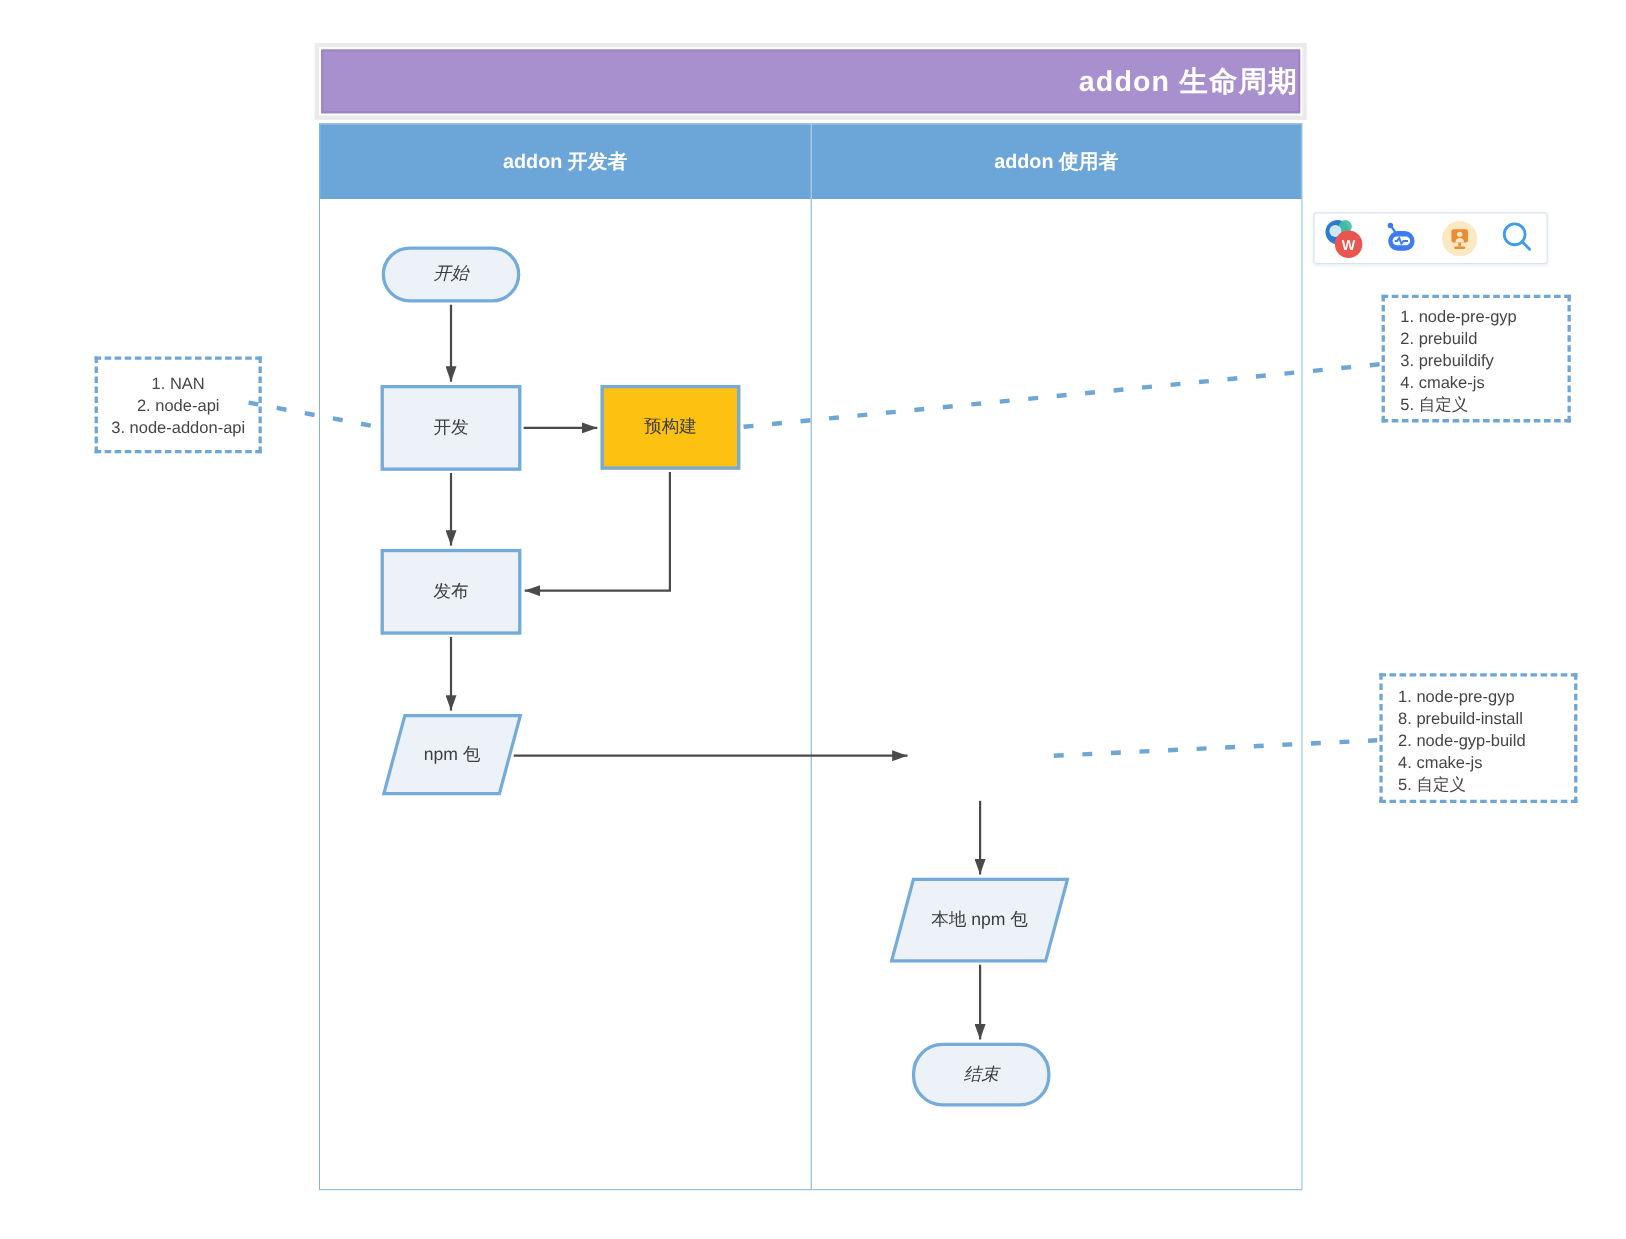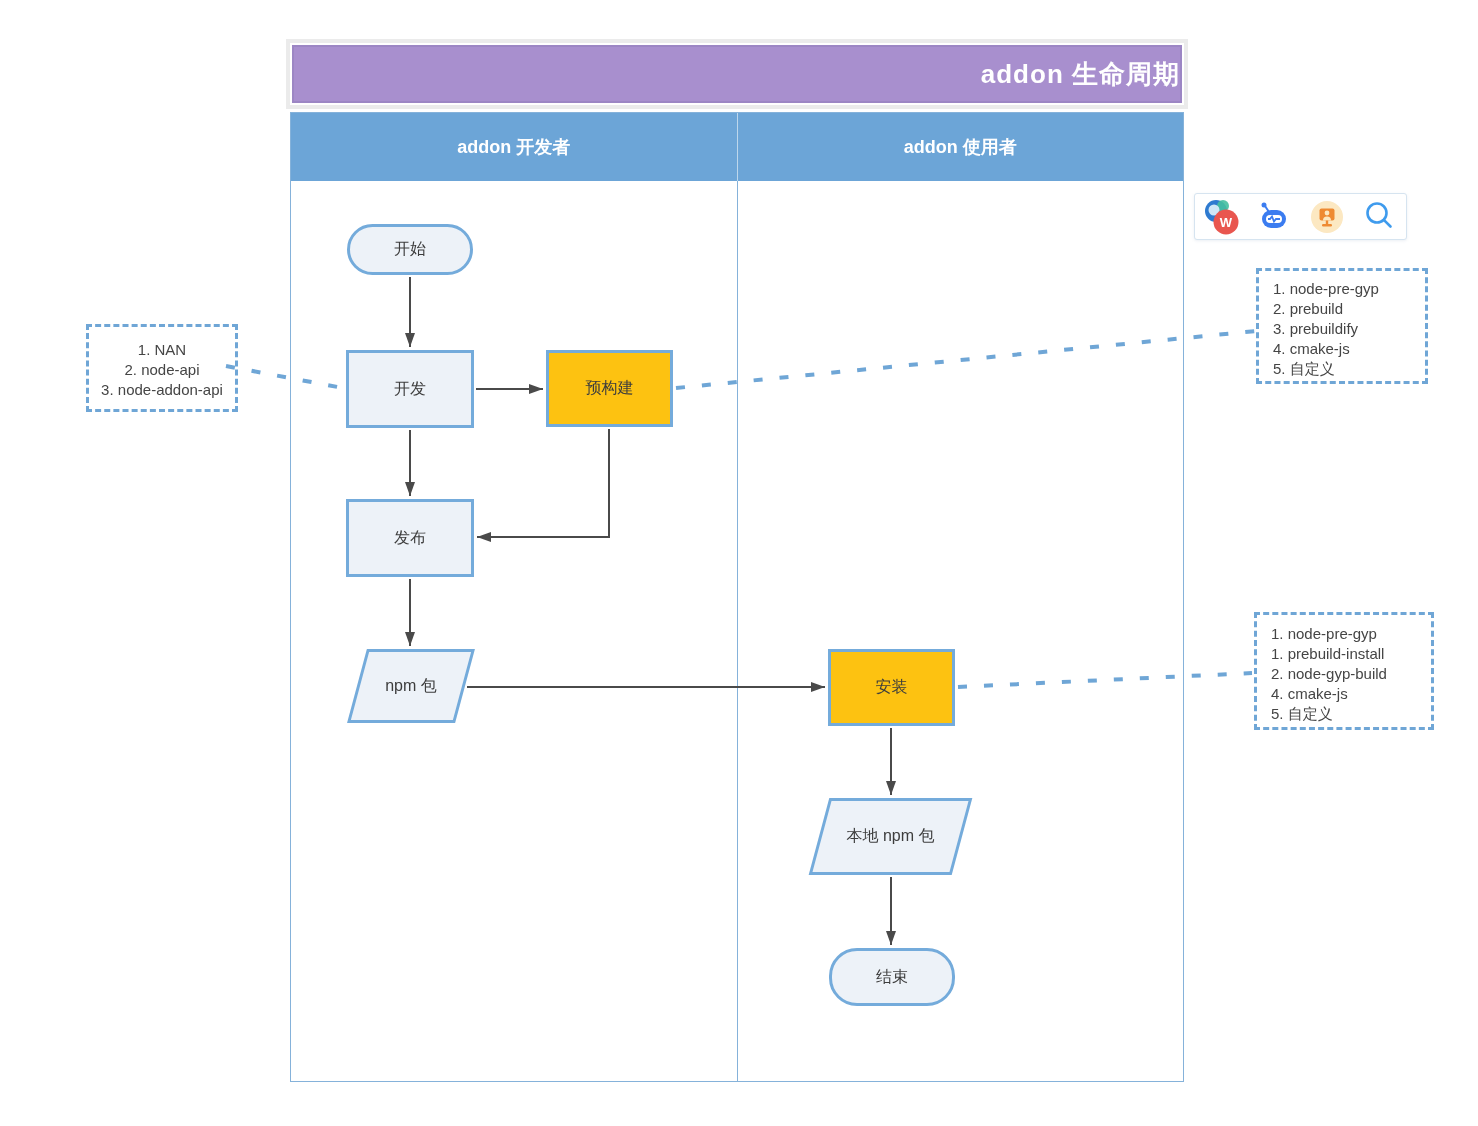--- a/index.html
+++ b/index.html
@@ -36,21 +36,21 @@
   svg.wires{position:absolute;left:0;top:0;width:1478px;height:1126px;pointer-events:none;}
   .wire{fill:none;}
   .wire.arrow{stroke:var(--arrow);stroke-width:2;}
   .wire.dashed{stroke:var(--callout);stroke-width:4;stroke-dasharray:9 17;}
   marker path{fill:var(--arrow);}
 
   
   .node{position:absolute;border:3px solid var(--node-border);background:var(--node-fill);
     display:flex;align-items:center;justify-content:center;font-size:16px;color:var(--text);}
   .node.highlight{background:var(--highlight-fill);}
-  .pill{border-radius:28px;}
+  .pill{border-radius:28px;font-style:italic;}
   .pgram{position:absolute;}
   .pgram .pskew{position:absolute;left:11px;right:11px;top:0;bottom:0;
     transform:skewX(-15deg);background:var(--node-fill);border:3px solid var(--node-border);}
   .pgram .plabel{position:absolute;inset:0;display:flex;align-items:center;
     justify-content:center;font-size:16px;color:var(--text);}
 
   
   .callout{position:absolute;border:3px dashed var(--callout);font-size:15px;
     line-height:20px;color:#454545;background:transparent;}
   .callout .line{white-space:nowrap;}
@@ -109,21 +109,20 @@
 
   <div class="node highlight" style="left:546px;top:350px;width:127px;height:77px;">预构建</div>
 
   <div class="node" style="left:346px;top:499px;width:128px;height:78px;">发布</div>
 
   <div class="pgram" style="left:346px;top:649px;width:130px;height:74px;text-decoration:underline;">
     <div class="pskew"></div>
     <div class="plabel">npm 包</div>
   </div>
 
-  <div class="node highlight" style="left:828px;top:649px;width:127px;height:77px;">安装</div>
 
   <div class="pgram" style="left:808px;top:798px;width:165px;height:77px;">
     <div class="pskew"></div>
     <div class="plabel">本地 npm 包</div>
   </div>
 
   <div class="node pill" style="left:829px;top:948px;width:126px;height:58px;">结束</div>
 
   <div id="callout-develop" class="callout center">
     <div class="line">1. NAN</div>
@@ -134,21 +133,21 @@
   <div id="callout-prebuild" class="callout">
     <div class="line">1. node-pre-gyp</div>
     <div class="line">2. prebuild</div>
     <div class="line">3. prebuildify</div>
     <div class="line">4. cmake-js</div>
     <div class="line">5. 自定义</div>
   </div>
 
   <div id="callout-install" class="callout">
     <div class="line">1. node-pre-gyp</div>
-    <div class="line">1. prebuild-install</div>
+    <div class="line">8. prebuild-install</div>
     <div class="line">2. node-gyp-build</div>
     <div class="line">4. cmake-js</div>
     <div class="line">5. 自定义</div>
   </div>
 
   <div class="toolbar">
 
     <div class="tb-icon">
       <svg width="38" height="38" viewBox="0 0 38 38">
         <circle cx="14" cy="13" r="11" fill="#2e7ad0"></circle>

